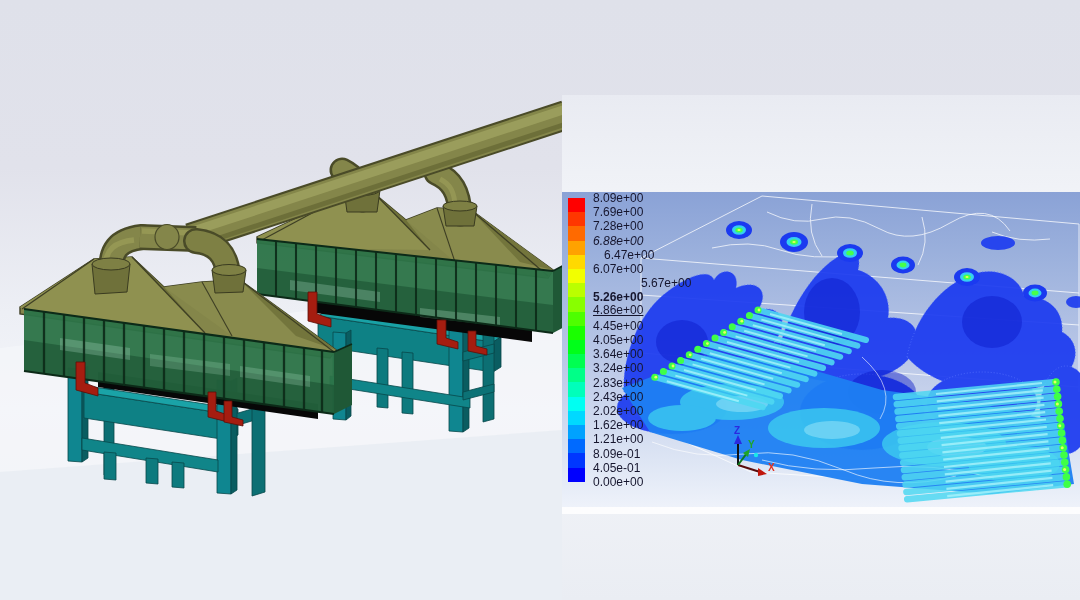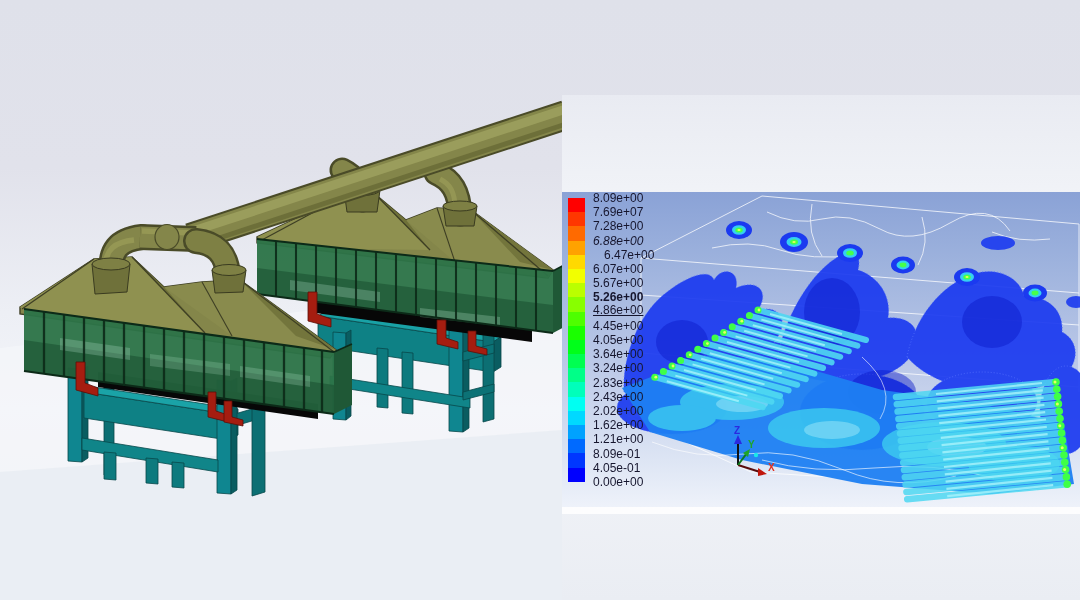--- a/index.html
+++ b/index.html
@@ -443,26 +443,26 @@
           <div class="band" style="background: rgb(0, 255, 187);"></div>
           <div class="band" style="background: rgb(0, 255, 242);"></div>
           <div class="band" style="background: rgb(0, 217, 255);"></div>
           <div class="band" style="background: rgb(0, 162, 255);"></div>
           <div class="band" style="background: rgb(0, 106, 255);"></div>
           <div class="band" style="background: rgb(0, 55, 255);"></div>
           <div class="band" style="background: rgb(0, 0, 255);"></div>
         </div>
       <div id="legend-labels">
           <div class="lab" style="top: -6px;">8.09e+00</div>
-          <div class="lab" style="top: 8.2px;">7.69e+07</div>
+          <div class="lab" style="top: 8.2px;">7.69e+00</div>
           <div class="lab" style="top: 22.4px;">7.28e+00</div>
           <div class="lab" style="top: 36.6px; font-style: italic;">6.88e+00</div>
           <div class="lab" style="top: 50.8px; padding-left: 11px;">6.47e+00</div>
           <div class="lab" style="top: 65px;">6.07e+00</div>
-          <div class="lab" style="top: 79.2px;">5.67e+00</div>
+          <div class="lab" style="top: 79.2px; margin-left: 48px;">5.67e+00</div>
           <div class="lab" style="top: 93.4px; font-weight: bold;">5.26e+00</div>
           <div class="lab" style="top: 106px; text-decoration: underline;">4.86e+00</div>
           <div class="lab" style="top: 121.8px;">4.45e+00</div>
           <div class="lab" style="top: 136px;">4.05e+00</div>
           <div class="lab" style="top: 150.2px;">3.64e+00</div>
           <div class="lab" style="top: 164.4px;">3.24e+00</div>
           <div class="lab" style="top: 178.6px;">2.83e+00</div>
           <div class="lab" style="top: 192.8px;">2.43e+00</div>
           <div class="lab" style="top: 207px;">2.02e+00</div>
           <div class="lab" style="top: 221.2px;">1.62e+00</div>

